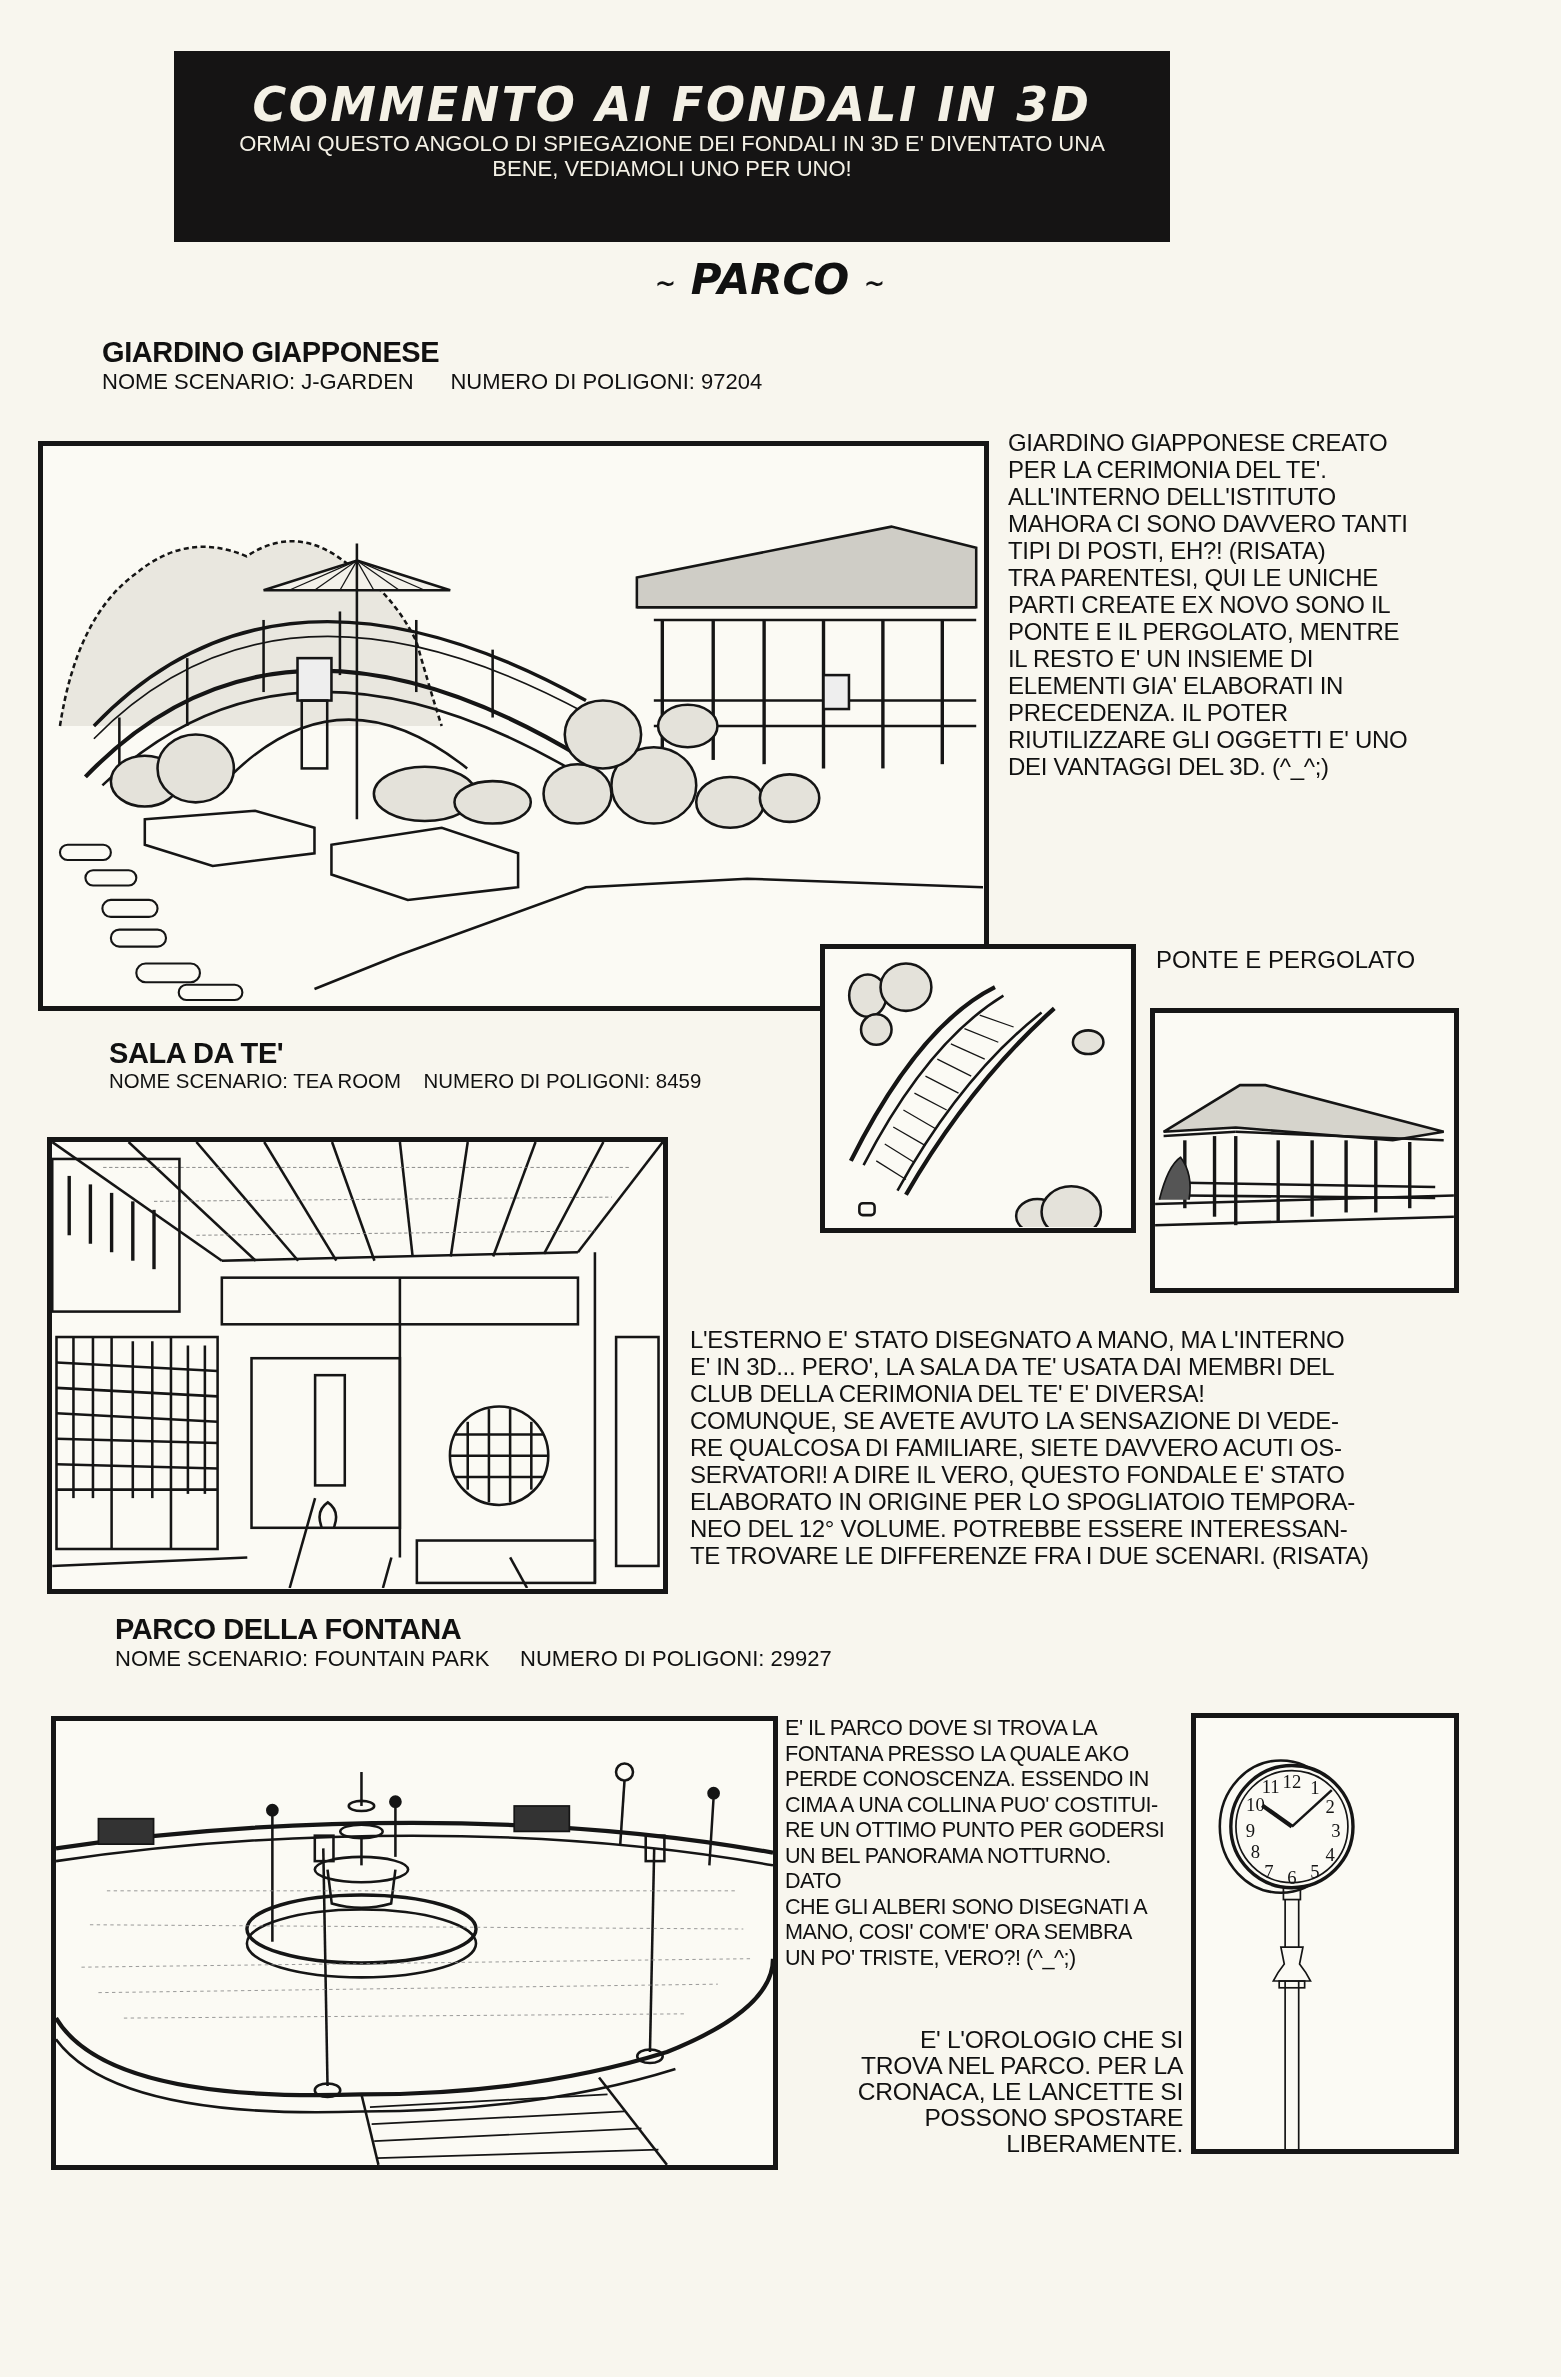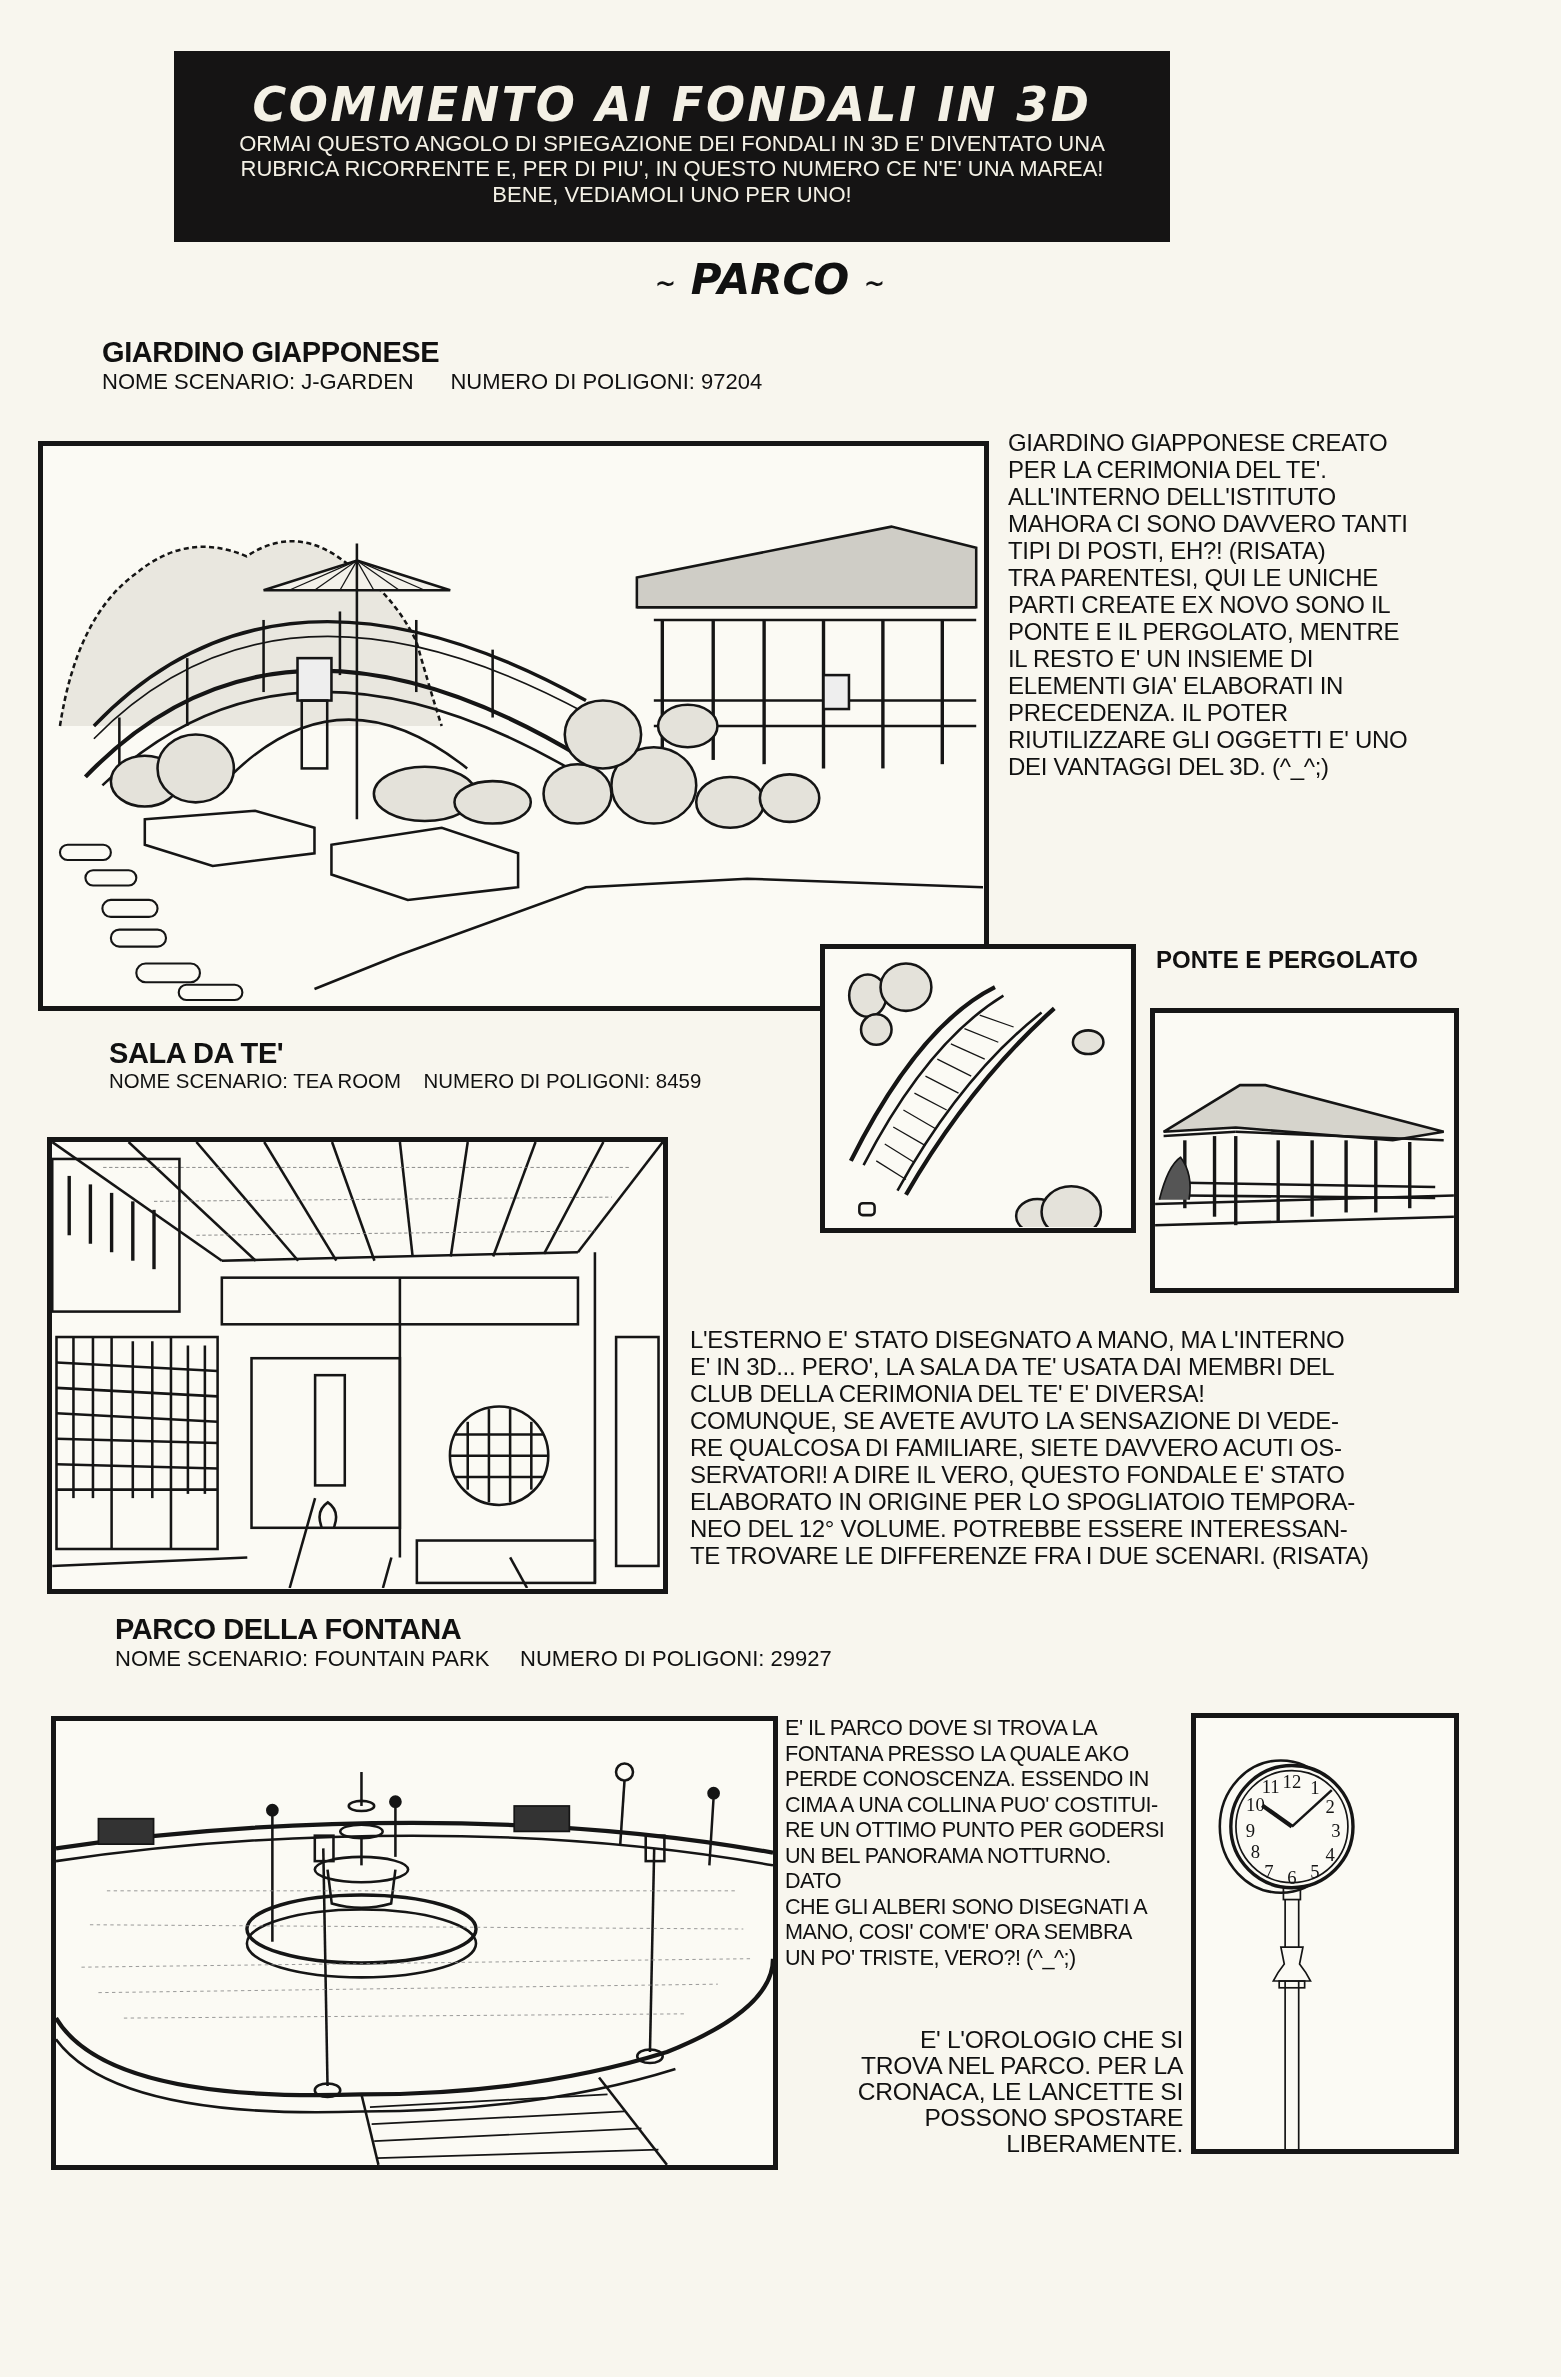--- a/index.html
+++ b/index.html
@@ -22,31 +22,30 @@
   .header-intro { font-size: 22px; line-height: 25.5px; padding: 0 34px; }
   .section-title {
     left: 0; width: 1540px; top: 255px; text-align: center;
     font-size: 42px; font-weight: bold; font-style: italic; font-family: "DejaVu Sans", sans-serif;
   }
   .section-title .tilde { font-size: 25.5px; vertical-align: middle; }
   .scene-name { font-size: 29px; font-weight: bold; letter-spacing: -0.4px; }
   .scene-meta { font-size: 22px; white-space: pre; }
   .panel { border: 5.1px solid #161616; background: #fbfaf4; box-sizing: border-box; overflow: hidden; }
   .body-text { font-size: 24px; line-height: 27px; letter-spacing: -0.3px; }
-  .caption-text { font-size: 24px; font-weight: bold; }
+  .caption-text { font-size: 24px; font-weight: normal; }
   svg { display: block; }
 </style>
 </head>
 <body>
 
 <div class="abs header-box">
   <div class="header-title">COMMENTO AI FONDALI IN 3D</div>
   <div class="header-intro">
     <div>ORMAI QUESTO ANGOLO DI SPIEGAZIONE DEI FONDALI IN 3D E' DIVENTATO UNA</div>
-    <div>RUBRICA RICORRENTE E, PER DI PIU', IN QUESTO NUMERO CE N'E' UNA MAREA!</div>
     <div>BENE, VEDIAMOLI UNO PER UNO!</div>
   </div>
 </div>
 
 <div class="abs section-title">
   <span class="tilde">~</span>
   <span>PARCO</span>
   <span class="tilde">~</span>
 </div>
 

